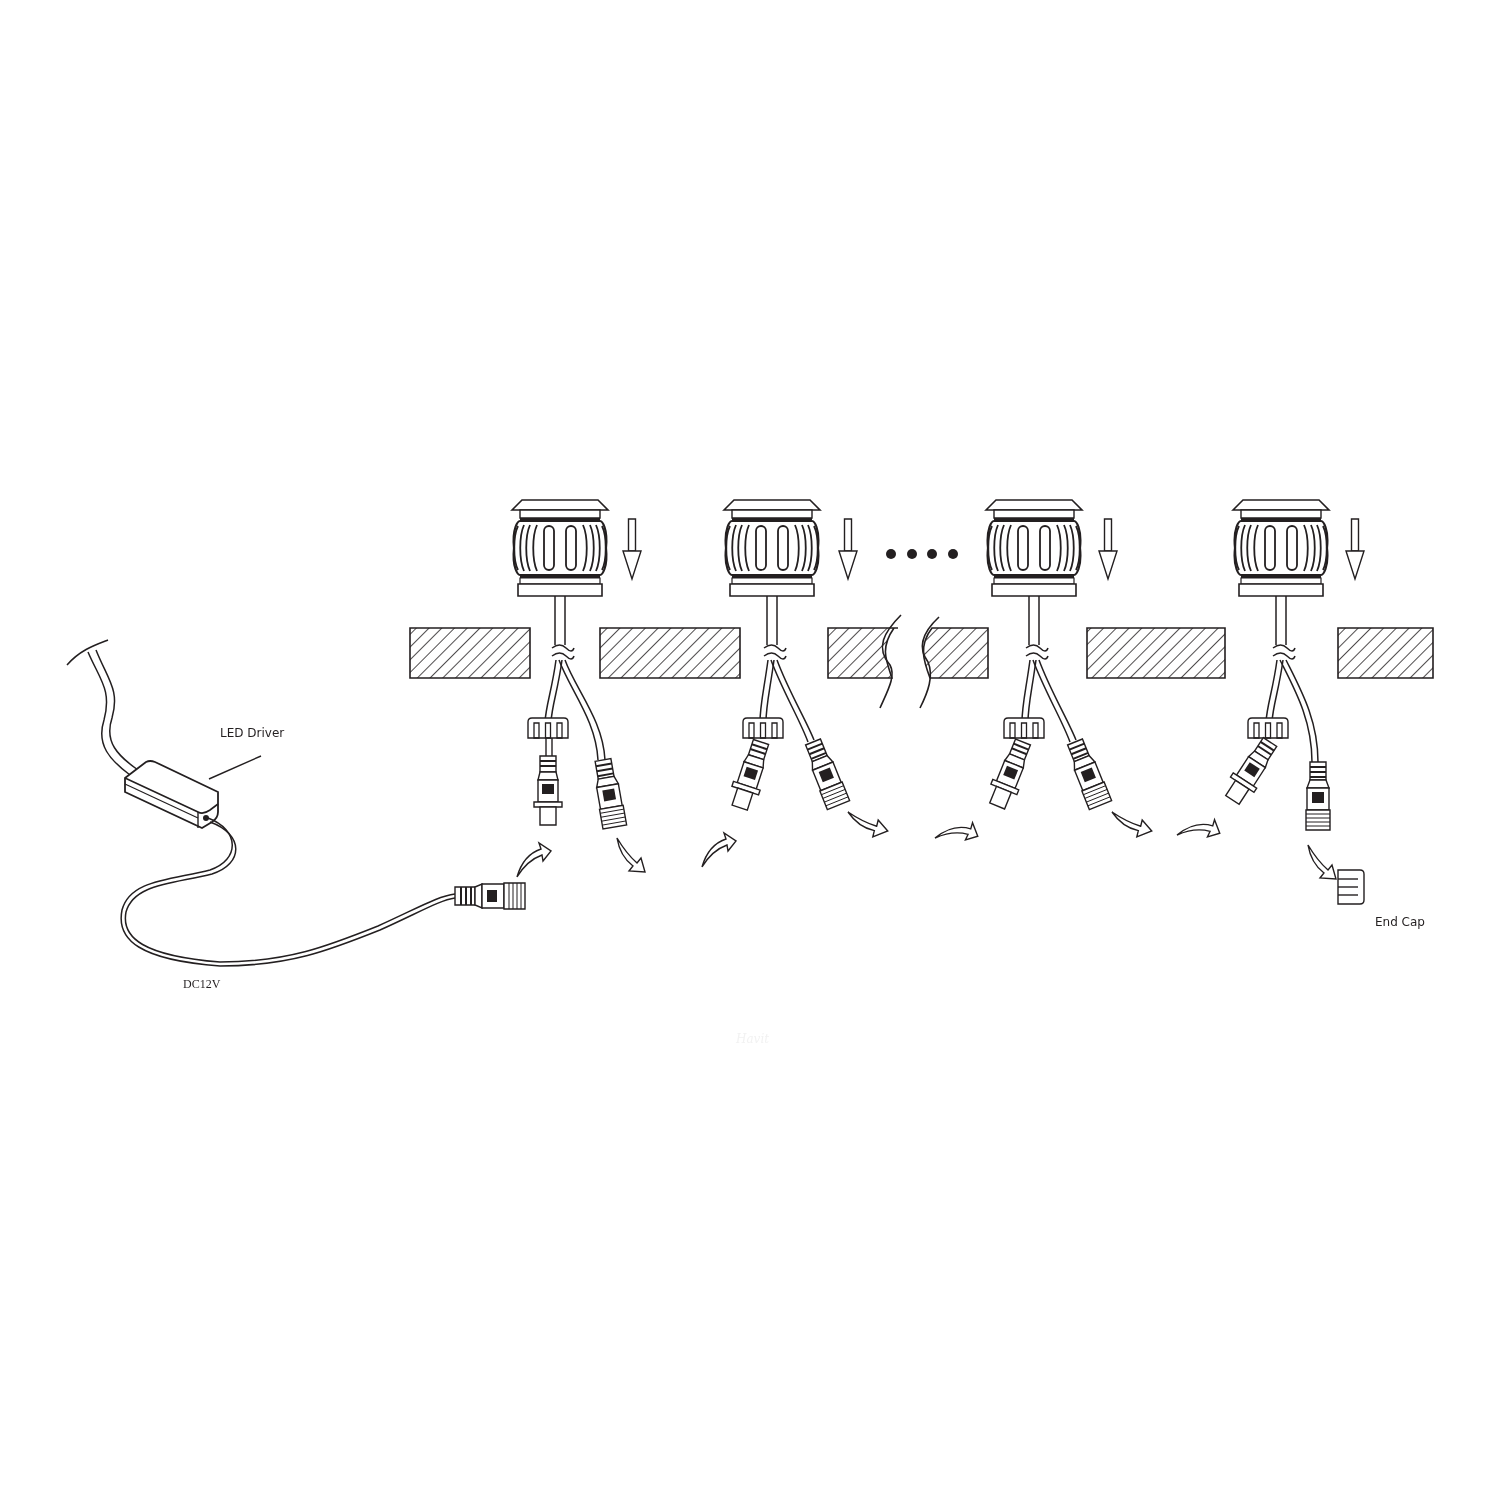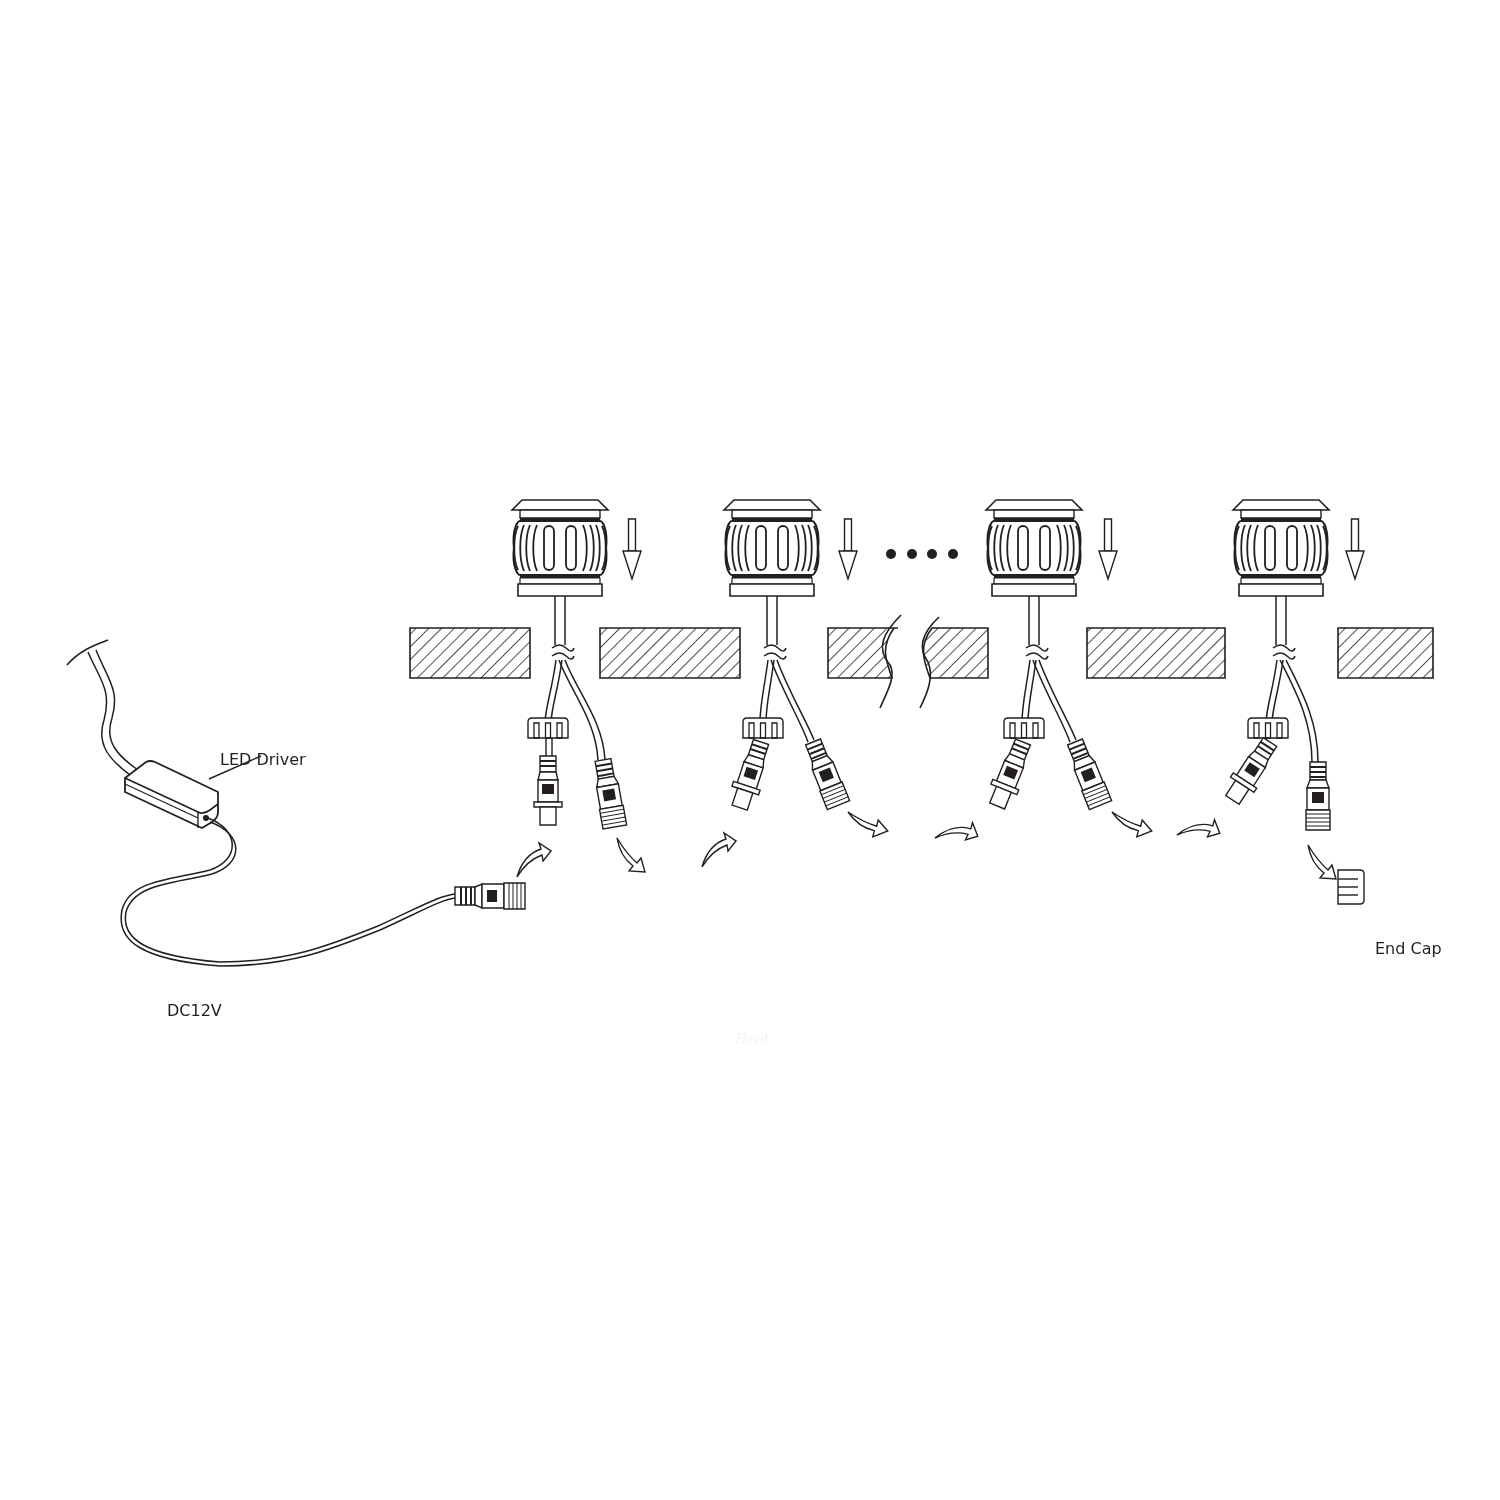--- a/index.html
+++ b/index.html
@@ -1,18 +1,18 @@
 <!DOCTYPE html>
 <html><head>
 <meta charset="utf-8">
 <style>
   html, body { margin: 0; padding: 0; background: #ffffff; }
   body { width: 1500px; height: 1500px; overflow: hidden; position: relative; }
   #canvas { position: absolute; left: 0; top: 0; width: 1500px; height: 1500px; }
-  .label { position: absolute; font-family: "DejaVu Sans", "Liberation Sans", sans-serif; color: #231f20; font-size: 16px; white-space: nowrap; margin-top: 24px; }
+  .label { position: absolute; font-family: "DejaVu Sans", "Liberation Sans", sans-serif; color: #231f20; font-size: 12px; white-space: nowrap; }
   .watermark { position: absolute; font-family: "DejaVu Serif", serif; font-style: italic; color: #f2f2f2; font-size: 12px; }
   svg * { vector-effect: non-scaling-stroke; }
 </style>
 </head>
 <body>
 
 <svg id="canvas" viewBox="0 0 1500 1500" xmlns="http://www.w3.org/2000/svg">
   <defs>
     <pattern id="hatch" patternUnits="userSpaceOnUse" width="9" height="9" patternTransform="rotate(45)">
       <line x1="0" y1="0" x2="0" y2="9" stroke="#231f20" stroke-width="1.6"></line>
@@ -252,15 +252,15 @@
       <rect x="504" y="883" width="21" height="26" fill="#fff" stroke="#231f20" stroke-width="1.4"></rect>
       <line x1="509" y1="883" x2="509" y2="909" stroke="#231f20" stroke-width="1"></line>
       <line x1="513" y1="883" x2="513" y2="909" stroke="#231f20" stroke-width="1"></line>
       <line x1="517" y1="883" x2="517" y2="909" stroke="#231f20" stroke-width="1"></line>
       <line x1="521" y1="883" x2="521" y2="909" stroke="#231f20" stroke-width="1"></line>
     </g>
   </g>
 </svg>
 
 <div class="label" style="left:220px; top:726px;">LED Driver</div>
-<div class="label" style="left:167px; top:977px;">DC12V</div>
+<div class="label" style="left:183px; top:977px;font-family:Liberation Serif, serif;">DC12V</div>
 <div class="label" style="left:1375px; top:915px;">End Cap</div>
 <div class="watermark" style="left:736px; top:1032px;">Havit</div>
 
 </body></html>

